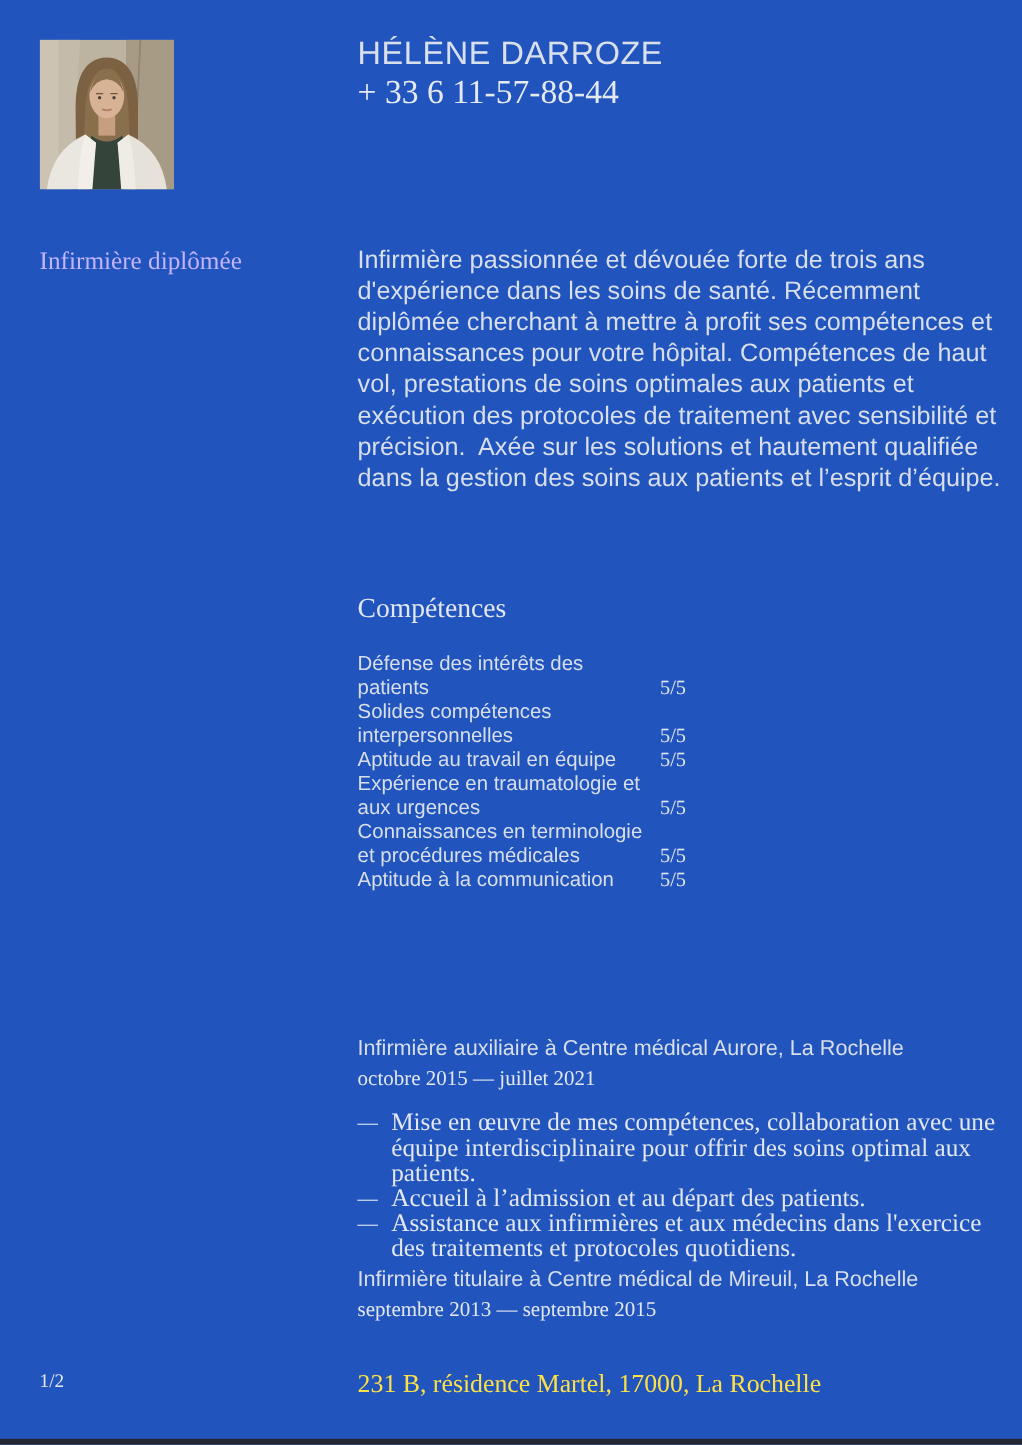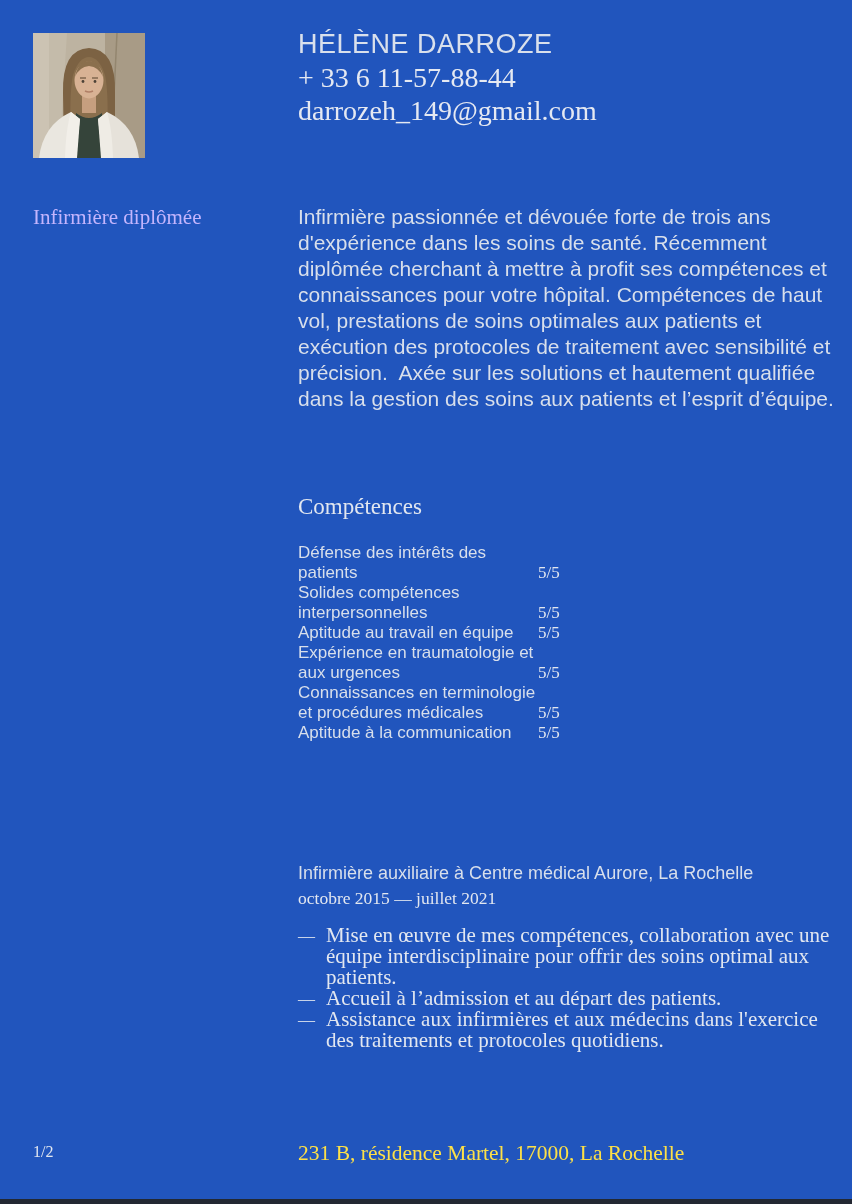--- a/index.html
+++ b/index.html
@@ -74,20 +74,21 @@
     color: #e2e7f0;
   }
   .skills-list {
     position: absolute;
     left: 298px; top: 543px;
     width: 300px;
   }
   .skill-row {
     display: flex;
     align-items: flex-end;
+    gap: 12px;
   }
   .skill-label {
     width: 240px;
     font-family: "Liberation Sans", sans-serif;
     font-size: 17px;
     line-height: 20px;
     color: #d8dfeb;
   }
   .skill-rating {
     font-family: "Liberation Serif", serif;
@@ -190,21 +191,20 @@
       <path d="M6,125 Q10,92 38,79 L47,86 L42,125 Z" fill="#eae7e0"></path>
       <path d="M106,125 Q102,92 74,79 L65,86 L70,125 Z" fill="#e6e2da"></path>
       <path d="M38,79 L47,86 L44,125 L32,125 Q33,95 38,79 Z" fill="#f2efe9"></path>
       <path d="M74,79 L65,86 L68,125 L80,125 Q79,95 74,79 Z" fill="#efece5"></path>
     </svg>
   </div>
 
   <div class="contact-block">
     <div class="contact-name">HÉLÈNE DARROZE</div>
     <div class="contact-phone">+ 33 6 11-57-88-44</div>
-    <div class="contact-email">darrozeh_149@gmail.com</div>
   </div>
 
   <div class="job-title">Infirmière diplômée</div>
 
   <div class="summary">Infirmière passionnée et dévouée forte de trois ans d'expérience dans les soins de santé. Récemment diplômée cherchant à mettre à profit ses compétences et connaissances pour votre hôpital. Compétences de haut vol, prestations de soins optimales aux patients et exécution des protocoles de traitement avec sensibilité et précision.  Axée sur les solutions et hautement qualifiée dans la gestion des soins aux patients et l’esprit d’équipe.</div>
 
   <div class="skills-heading">Compétences</div>
   <div class="skills-list">
     <div class="skill-row">
       <div class="skill-label">Défense des intérêts des patients</div>
@@ -244,18 +244,22 @@
         <div class="bullet-marker">—</div>
         <div class="bullet-text">Accueil à l’admission et au départ des patients.</div>
       </div>
       <div class="bullet-item">
         <div class="bullet-marker">—</div>
         <div class="bullet-text">Assistance aux infirmières et aux médecins dans l'exercice des traitements et protocoles quotidiens.</div>
       </div>
     </div>
   </div>
 
+  <div class="experience exp-2">
+    <div class="exp-title">Infirmière titulaire à Centre médical de Mireuil, La Rochelle</div>
+    <div class="exp-dates">septembre 2013 — septembre 2015</div>
+  </div>
 
   <div class="page-number">1/2</div>
   <div class="footer-address">231 B, résidence Martel, 17000, La Rochelle</div>
 
   <div class="bottom-bar"></div>
 </div>
 
 </body></html>

